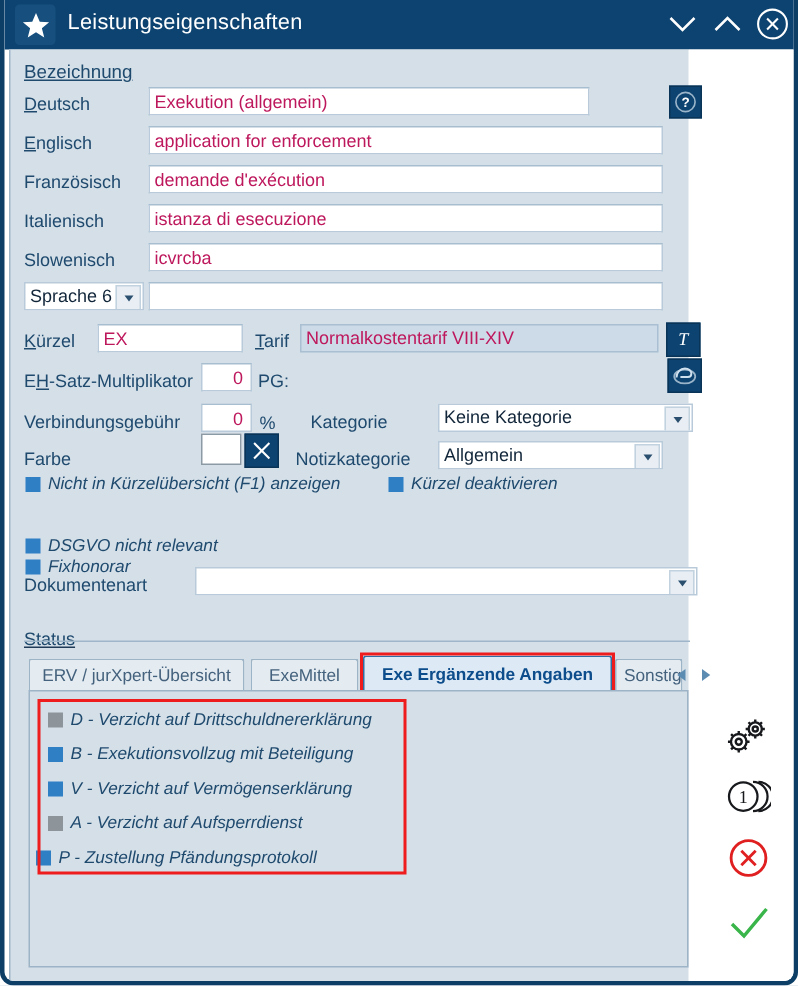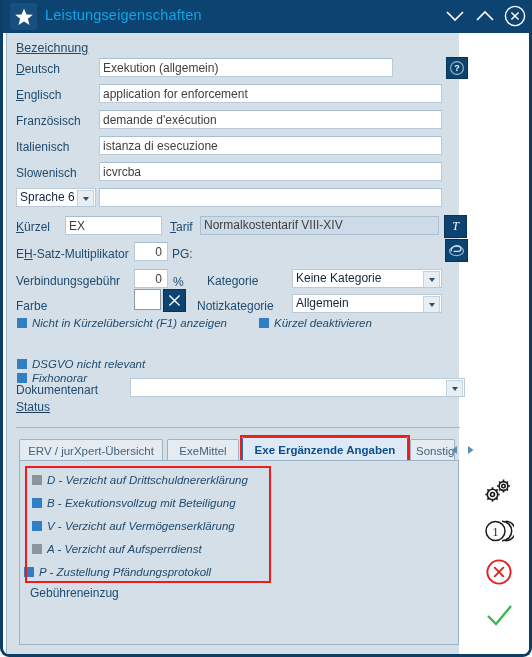--- a/index.html
+++ b/index.html
@@ -28,21 +28,21 @@
     background:#0d4370;
     color:#ffffff;
   }
   .star-icon{
     position:absolute;left:7px;top:3px;width:27px;height:27px;
     display:flex;align-items:center;justify-content:center;
     background:#17507f;border-radius:3px;
   }
   .title-text{
     position:absolute;left:42px;top:7px;
-    font-size:14.5px;color:#0ea5e9;letter-spacing:.2px;
+    font-size:14.5px;color:#ffffff;letter-spacing:.2px;
     white-space:nowrap;
   }
   .win-btns{position:absolute;right:6px;top:3px;display:flex;gap:2px;align-items:center;}
   .win-btn{width:28px;height:26px;display:flex;align-items:center;justify-content:center;cursor:pointer;}
   
   .form-panel{
     position:absolute;left:3px;top:33px;width:453px;height:621px;
     background:#d4dfe8;
     box-sizing:border-box;
     border-left:1px solid #9fb6c8;
@@ -55,21 +55,21 @@
   .lbl{color:#1f4a6e;font-size:12px;white-space:nowrap;}
   .lbl u{text-decoration:underline;}
   .txtfield{
     box-sizing:border-box;
     background:#ffffff;
     border:1px solid #b9cbda;
     border-top-color:#a7bdd0;
     height:19px;
     font-family:"Liberation Sans", sans-serif;
     font-size:12px;
-    color:#404040;
+    color:#be185d;
     padding:0 3px;
     line-height:17px;
     outline:none;
   }
   .txtfield.readonly{background:#cddbe8;border-color:#aabfd1;}
   .numfield{text-align:right;padding-right:5px;}
   .combo{
     box-sizing:border-box;height:19px;background:#ffffff;
     border:1px solid #b9cbda;position:relative;
     font-size:12px;color:#12263a;padding:0 22px 0 3px;
@@ -266,21 +266,21 @@
     <div class="row" style="left:9px;top:238px;">
       <span class="lbl">Verbindungsgebühr</span>
     </div>
     <input class="txtfield numfield" style="position: absolute; left: 127px; top: 236px; width: 34px;" value="0">
     <div class="row" style="left:166px;top:239px;">
       <span class="lbl">%</span>
     </div>
     <div class="row" style="left:200px;top:238px;">
       <span class="lbl">Kategorie</span>
     </div>
-    <div class="combo" style="position:absolute;left:285px;top:236px;width:150px;">
+    <div class="combo" style="position:absolute;left:285px;top:236px;width:170px;">
       <span>Keine Kategorie</span>
       <span class="arrow"></span>
     </div>
 
     <div class="row" style="left:9px;top:263px;">
       <span class="lbl">Farbe</span>
     </div>
     <div style="position:absolute;left:127px;top:256px;width:27px;height:21px;background:#ffffff;border:1px solid #8c9aa6;box-sizing:border-box;"></div>
     <div class="btn-blue" style="position:absolute;left:156px;top:256px;width:21px;height:21px;">
       <svg width="15" height="15" viewBox="0 0 15 15">
@@ -313,21 +313,21 @@
       <span class="cap">DSGVO nicht relevant</span>
     </div>
 
     <div class="row" style="left:9px;top:347px;">
       <span class="lbl">Dokumentenart</span>
     </div>
     <div class="combo" style="position:absolute;left:123px;top:345px;width:335px;">
       <span></span>
       <span class="arrow"></span>
     </div>
-    <div class="row" style="left:9px;top:364px;text-decoration:underline;">
+    <div class="row" style="left:9px;top:383px;text-decoration:underline;">
       <span class="lbl">Status</span>
     </div>
 
     <div class="sep-line" style="left:9px;top:394px;width:444px;"></div>
 
     <div class="tabstrip">
       <div class="tab" style="left:0px;width:144px;">
         <span>ERV / jurXpert-Übersicht</span>
       </div>
       <div class="tab" style="left:148px;width:72px;">
@@ -369,19 +369,16 @@
         <span class="box gray"></span>
         <span class="cap">A - Verzicht auf Aufsperrdienst</span>
       </div>
       <div class="chk" style="position:absolute;left:4px;top:105px;">
         <span class="box"></span>
         <span class="cap">P - Zustellung Pfändungsprotokoll</span>
       </div>
 
       <div class="redbox" style="left:5px;top:5px;width:246px;height:117px;"></div>
 
-      <div class="row" style="left:10px;top:122px;">
-        <span class="lbl">Gebühreneinzug</span>
-      </div>
     </div>
 
   </div>
 </div>
 
 </body></html>

